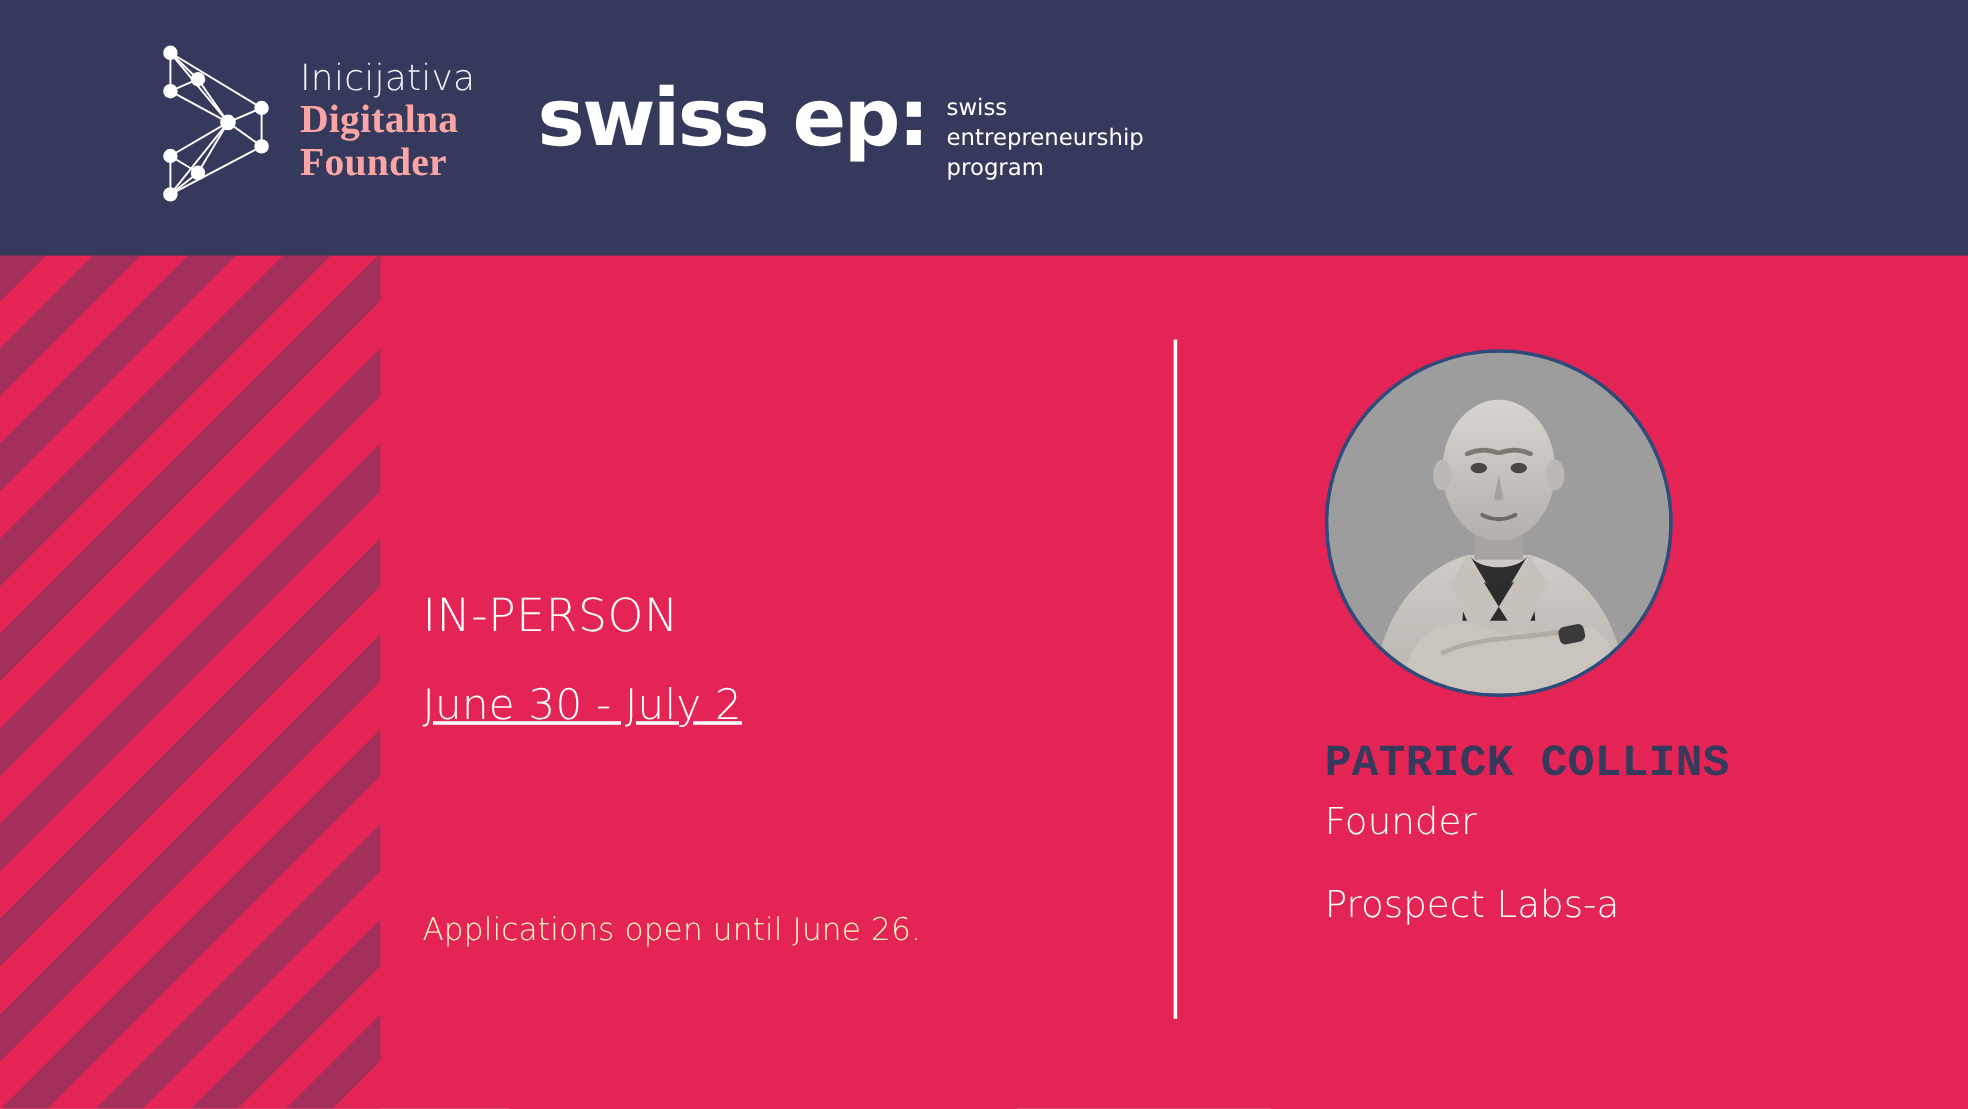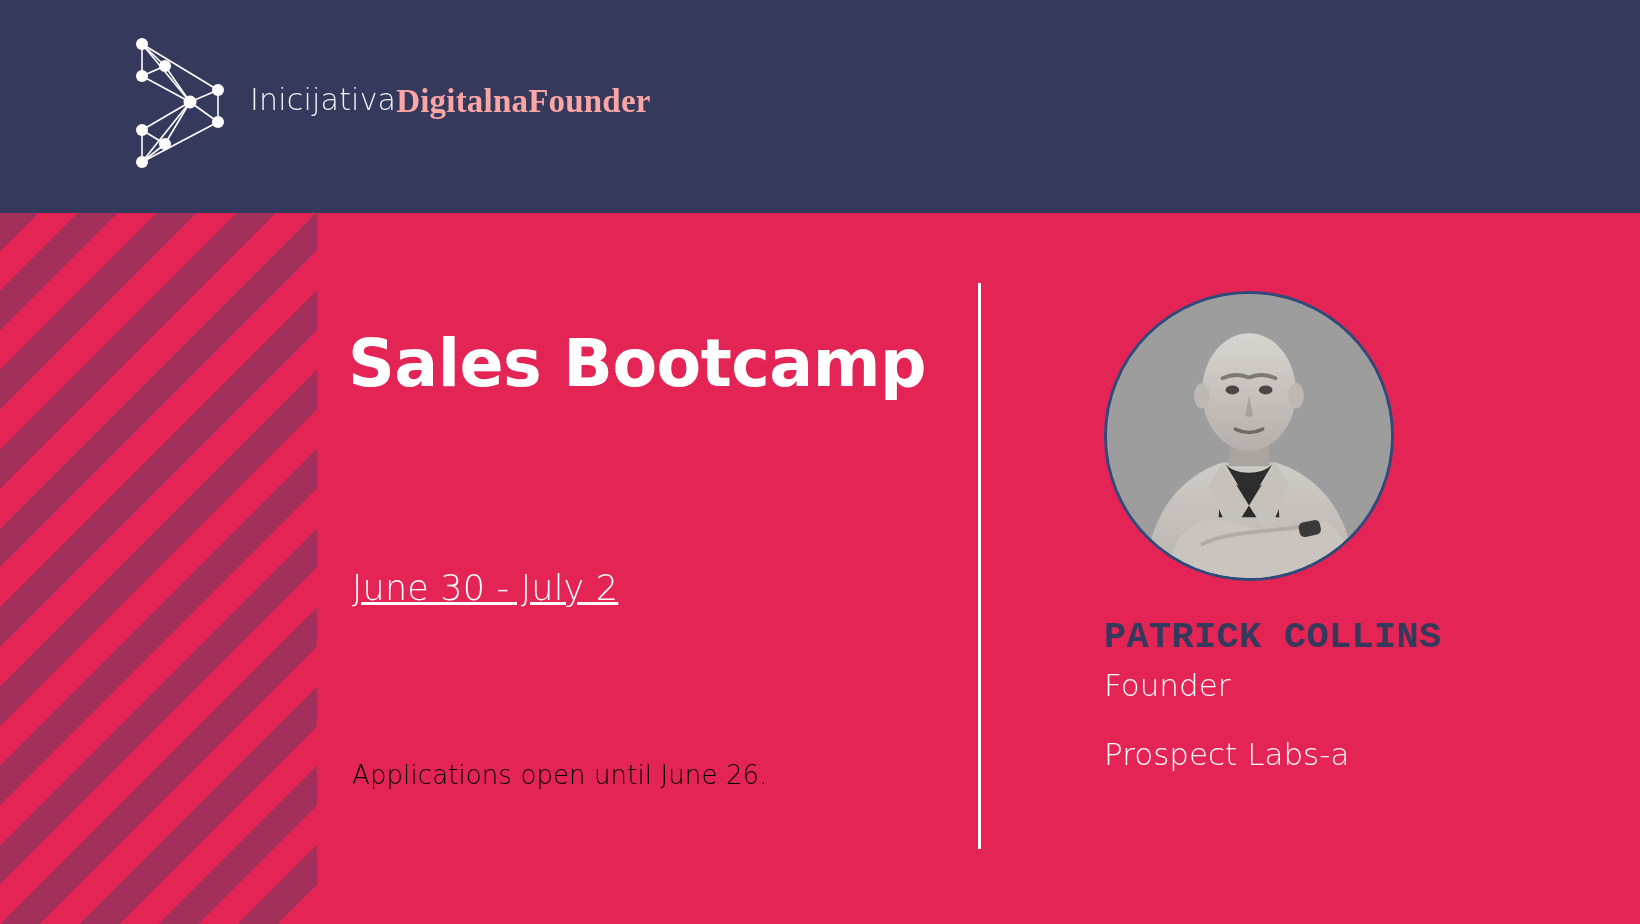--- a/index.html
+++ b/index.html
@@ -34,20 +34,21 @@
     align-items: center;
     gap: 18px;
   }
   .logo-dis-mark {
     width: 104px;
     height: 135px;
     display: block;
   }
   .logo-dis-words {
     display: flex;
+    flex-direction: column;
     justify-content: center;
     line-height: 1.1;
   }
   .logo-dis-words .l1 {
     font-size: 30px;
     font-weight: 300;
     color: #f2f3f7;
     letter-spacing: 0.2px;
   }
   .logo-dis-words .l2,
@@ -139,21 +140,21 @@
     letter-spacing: 0.2px;
     white-space: nowrap;
     text-decoration: underline;
   }
   .meta-deadline {
     position: absolute;
     left: 352px;
     top: 547px;
     font-size: 26px;
     font-weight: 300;
-    color: #000000;
+    color: #fef9c3;
     letter-spacing: 0.1px;
     white-space: nowrap;
   }
 
   .divider {
     position: absolute;
     left: 978px;
     top: 70px;
     width: 3px;
     height: 566px;
@@ -247,27 +248,35 @@
           </g>
         </svg>
       </span>
       <span class="logo-dis-words">
         <span class="l1">Inicijativa</span>
         <span class="l2">Digitalna</span>
         <span class="l3">Founder</span>
       </span>
     </div>
 
+    <div class="logo-swissep">
+      <span class="swissep-main">swiss ep:</span>
+      <span class="swissep-tag">
+        <span>swiss</span><br>
+        <span>entrepreneurship</span><br>
+        <span>program</span>
+      </span>
+    </div>
   </div>
 
   <div class="body-area">
 
     <div class="stripes"></div>
 
-    <div class="title">Sales Bootcamp</div>
+    <div class="meta-mode">IN-PERSON</div>
     <div class="meta-dates">June 30 - July 2</div>
     <div class="meta-deadline">Applications open until June 26.</div>
 
     <div class="divider"></div>
 
     <div class="portrait">
       <svg viewBox="0 0 290 290" xmlns="http://www.w3.org/2000/svg">
         <defs>
           <clipPath id="circ">
               <circle cx="145" cy="145" r="145"></circle>

